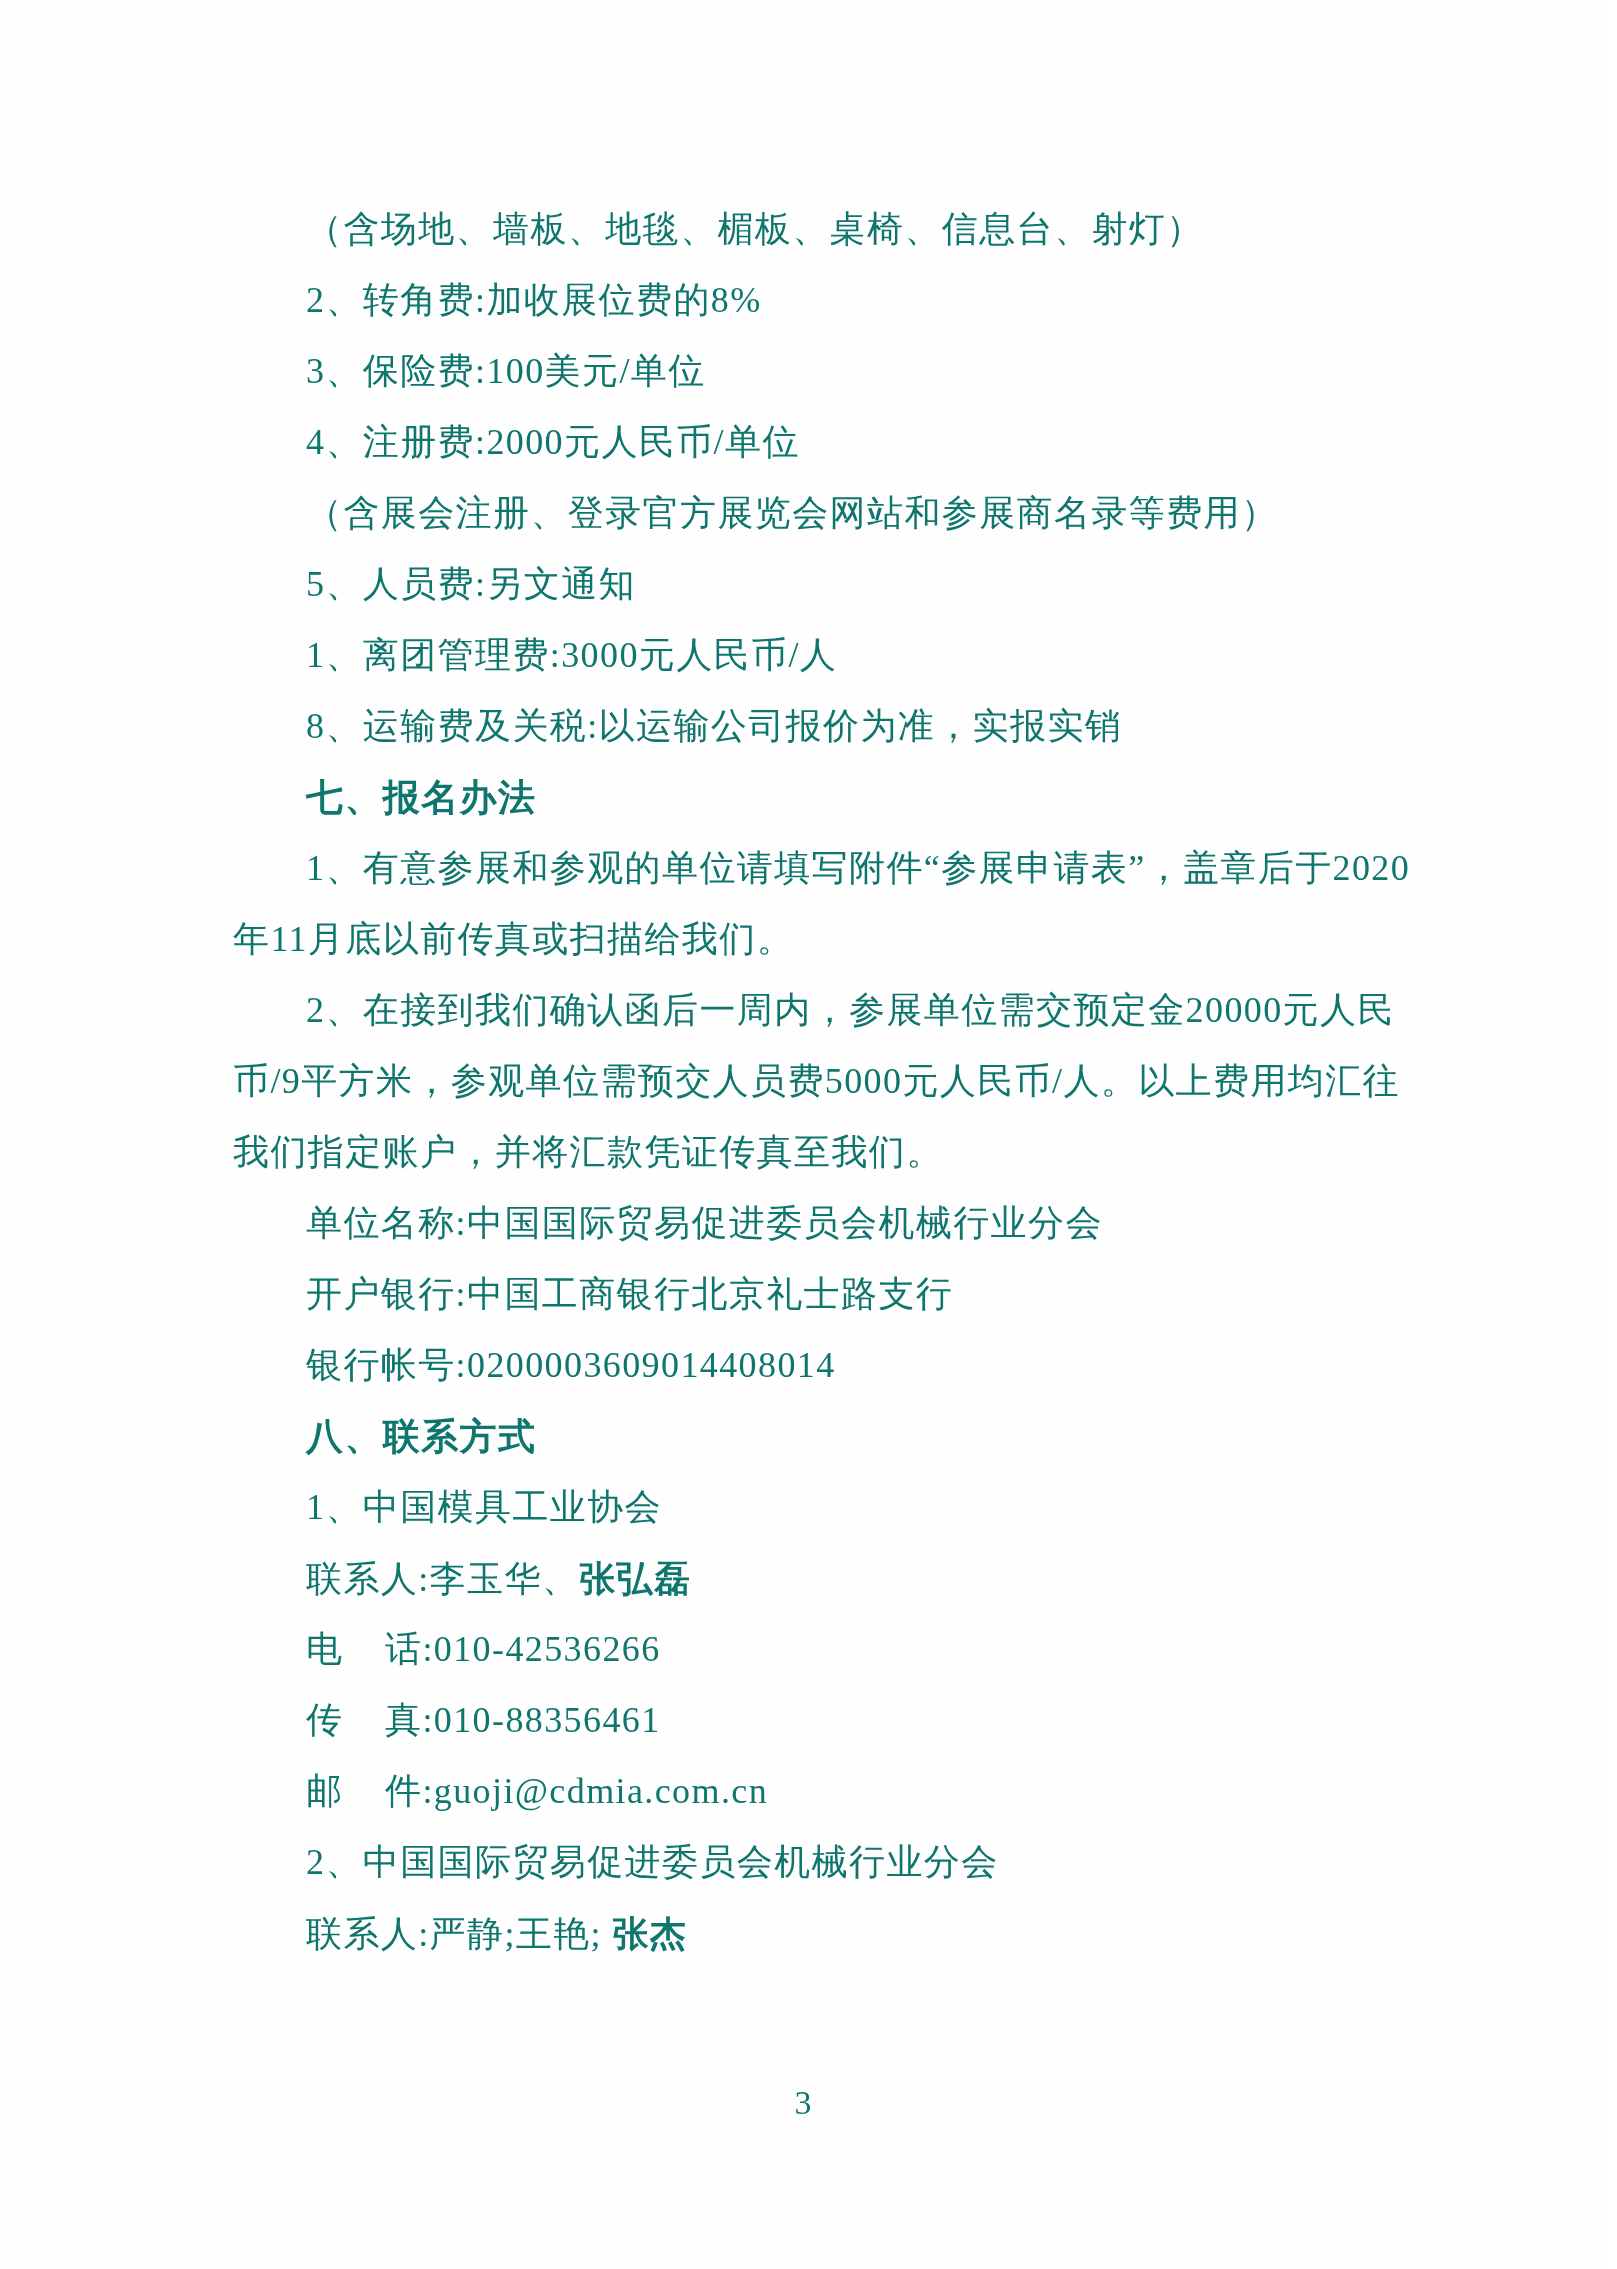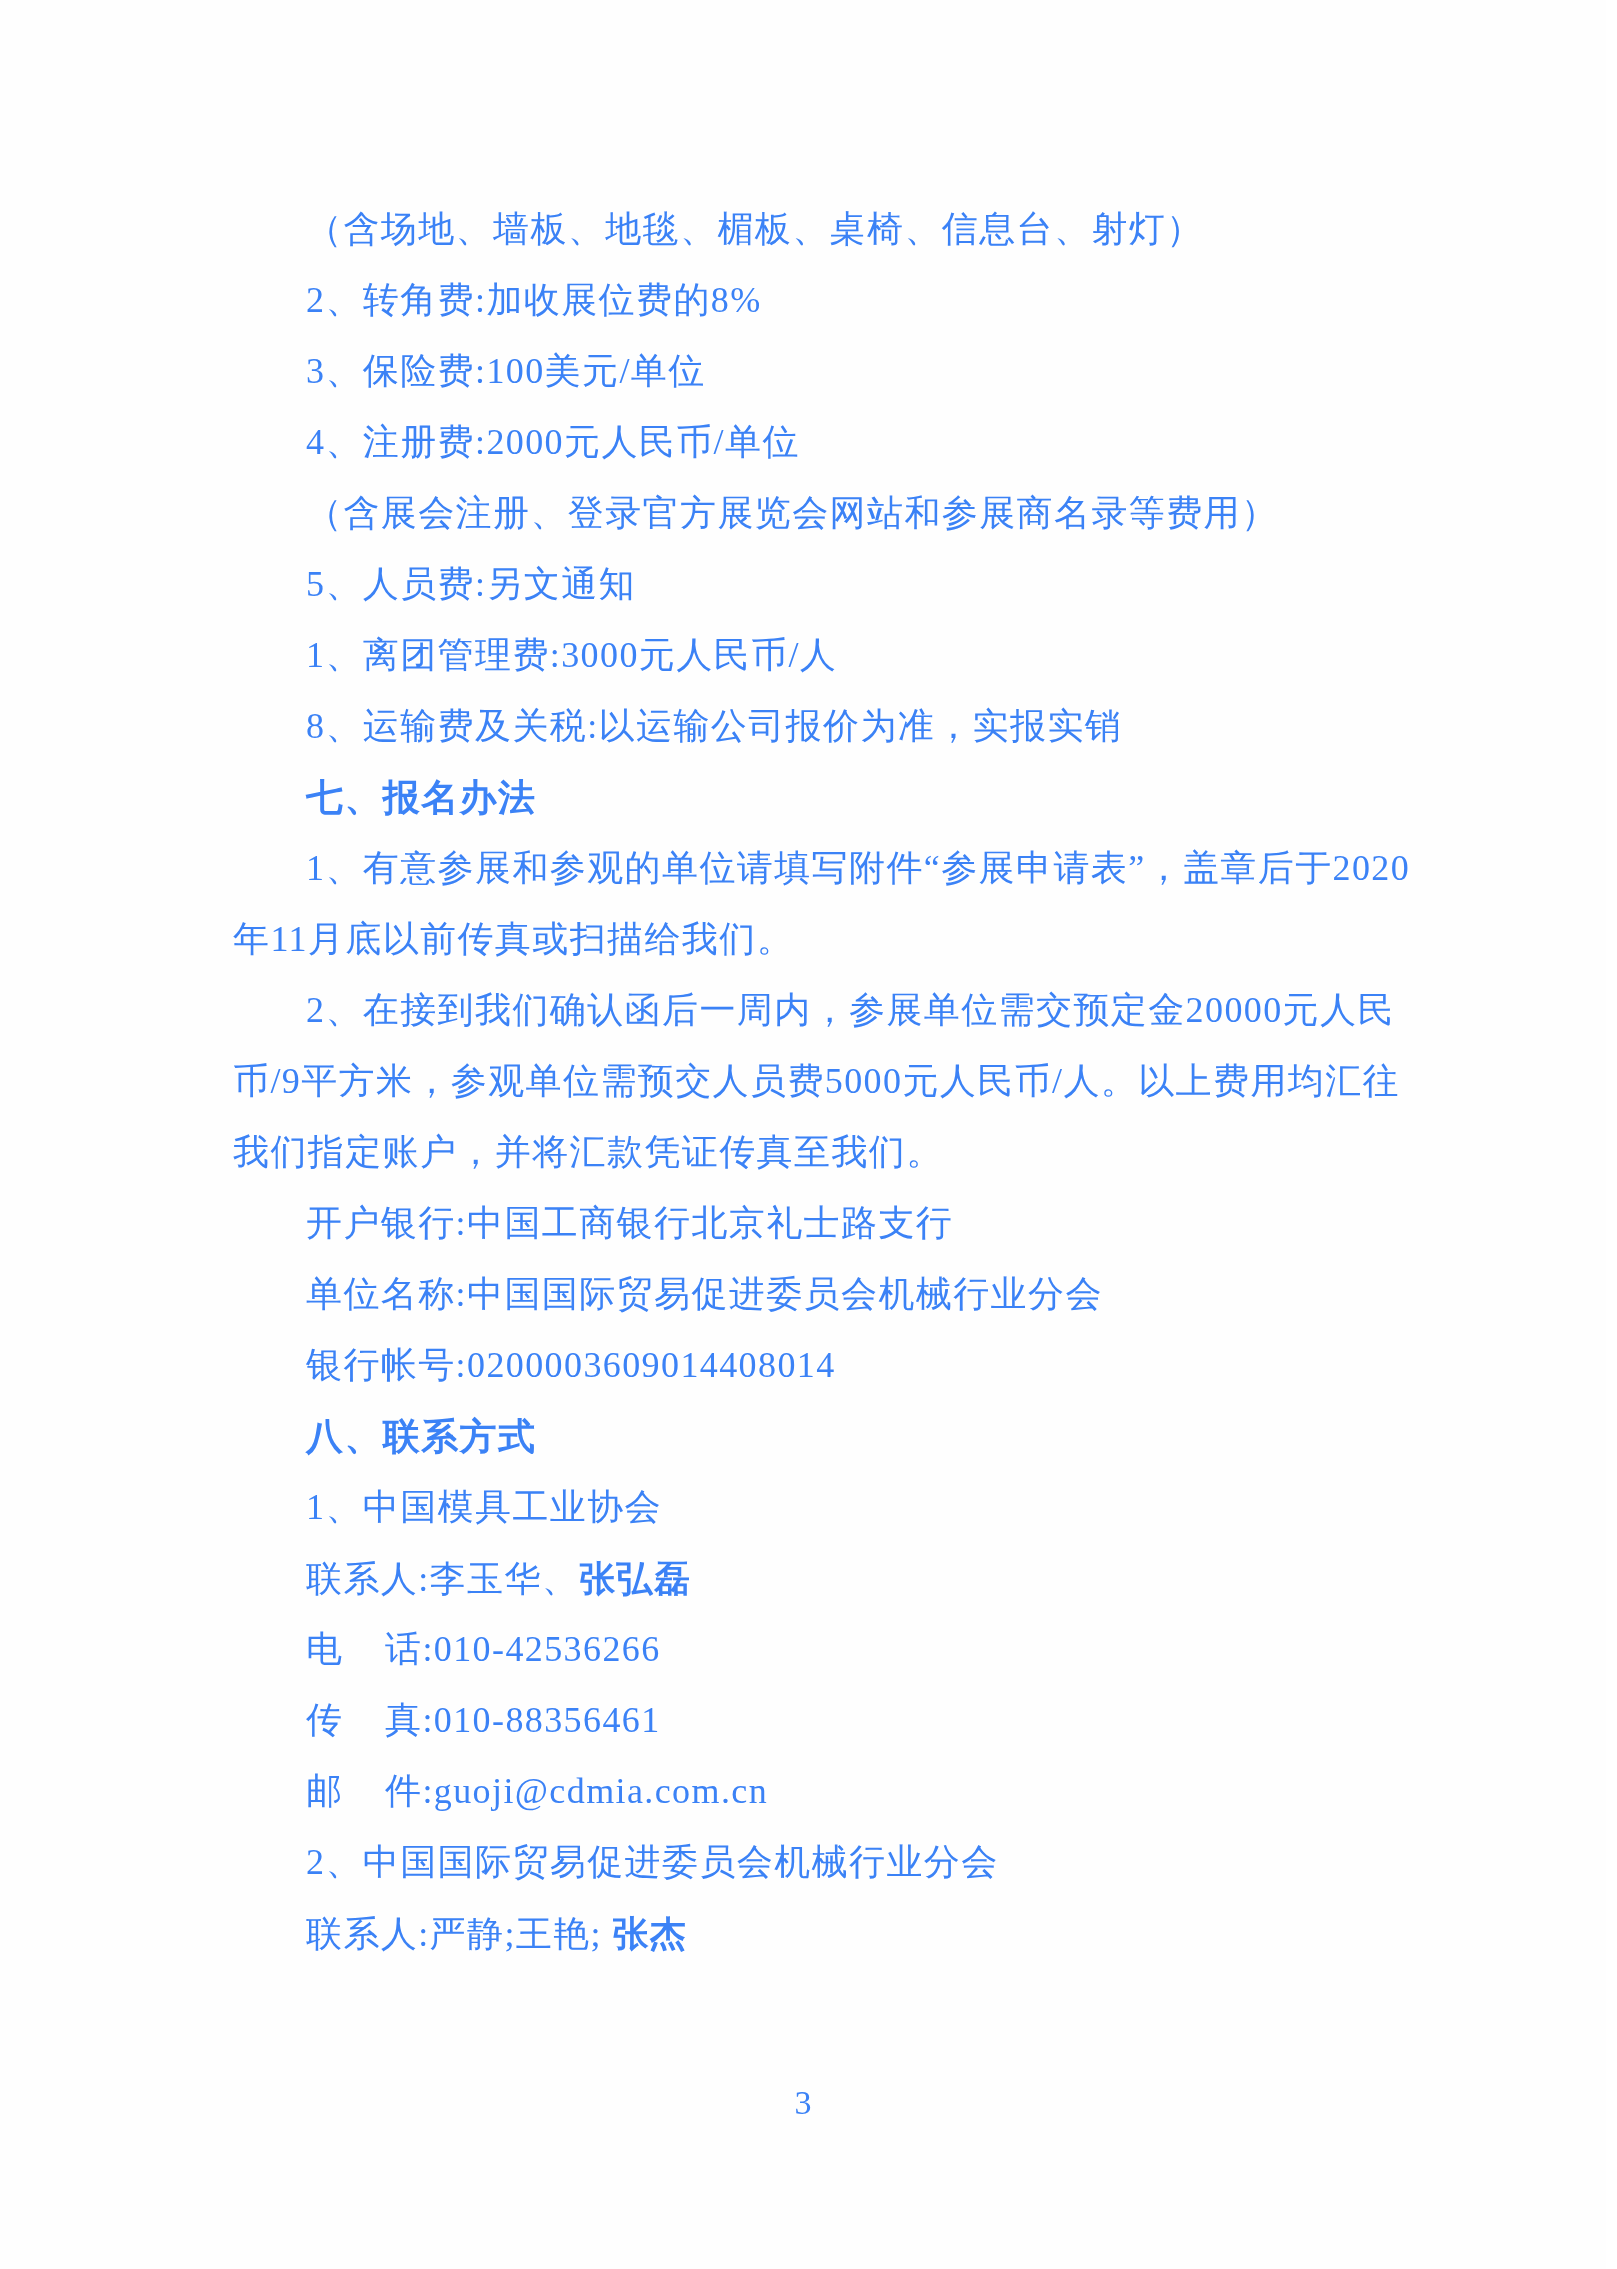--- a/index.html
+++ b/index.html
@@ -1,21 +1,21 @@
 <!DOCTYPE html>
 <html style="font-size:15px"><head>
 <meta charset="utf-8">
 <style>
   html, body { margin: 0; padding: 0; background: #ffffff; }
   .page {
     position: relative;
     width: 1606px;
     height: 2269px;
     background: #fefefe;
-    color: #3b82f6;
+    color: #0f766e;
     font-family: "Liberation Serif", "DejaVu Serif", serif;
     font-size: 36px;
     overflow: hidden;
   }
   .content {
     position: absolute;
     top: 194px;
     left: 233px;
     width: 1189px;
   }
@@ -63,22 +63,22 @@
     <div class="line indent">8、运输费及关税:以运输公司报价为准，实报实销</div>
 
     <div class="line indent heading">七、报名办法</div>
 
     <div class="line indent">1、有意参展和参观的单位请填写附件“参展申请表”，盖章后于2020</div>
     <div class="line">年11月底以前传真或扫描给我们。</div>
     <div class="line indent">2、在接到我们确认函后一周内，参展单位需交预定金20000元人民</div>
     <div class="line">币/9平方米，参观单位需预交人员费5000元人民币/人。以上费用均汇往</div>
     <div class="line">我们指定账户，并将汇款凭证传真至我们。</div>
 
+    <div class="line indent">单位名称:中国国际贸易促进委员会机械行业分会</div>
     <div class="line indent">开户银行:中国工商银行北京礼士路支行</div>
-    <div class="line indent">单位名称:中国国际贸易促进委员会机械行业分会</div>
     <div class="line indent">银行帐号:0200003609014408014</div>
 
     <div class="line indent heading">八、联系方式</div>
 
     <div class="line indent">1、中国模具工业协会</div>
     <div class="line indent"><span>联系人:李玉华、</span><span class="hei">张弘磊</span></div>
     <div class="line indent">电    话:010-42536266</div>
     <div class="line indent">传    真:010-88356461</div>
     <div class="line indent">邮    件:guoji@cdmia.com.cn</div>
     <div class="line indent">2、中国国际贸易促进委员会机械行业分会</div>

